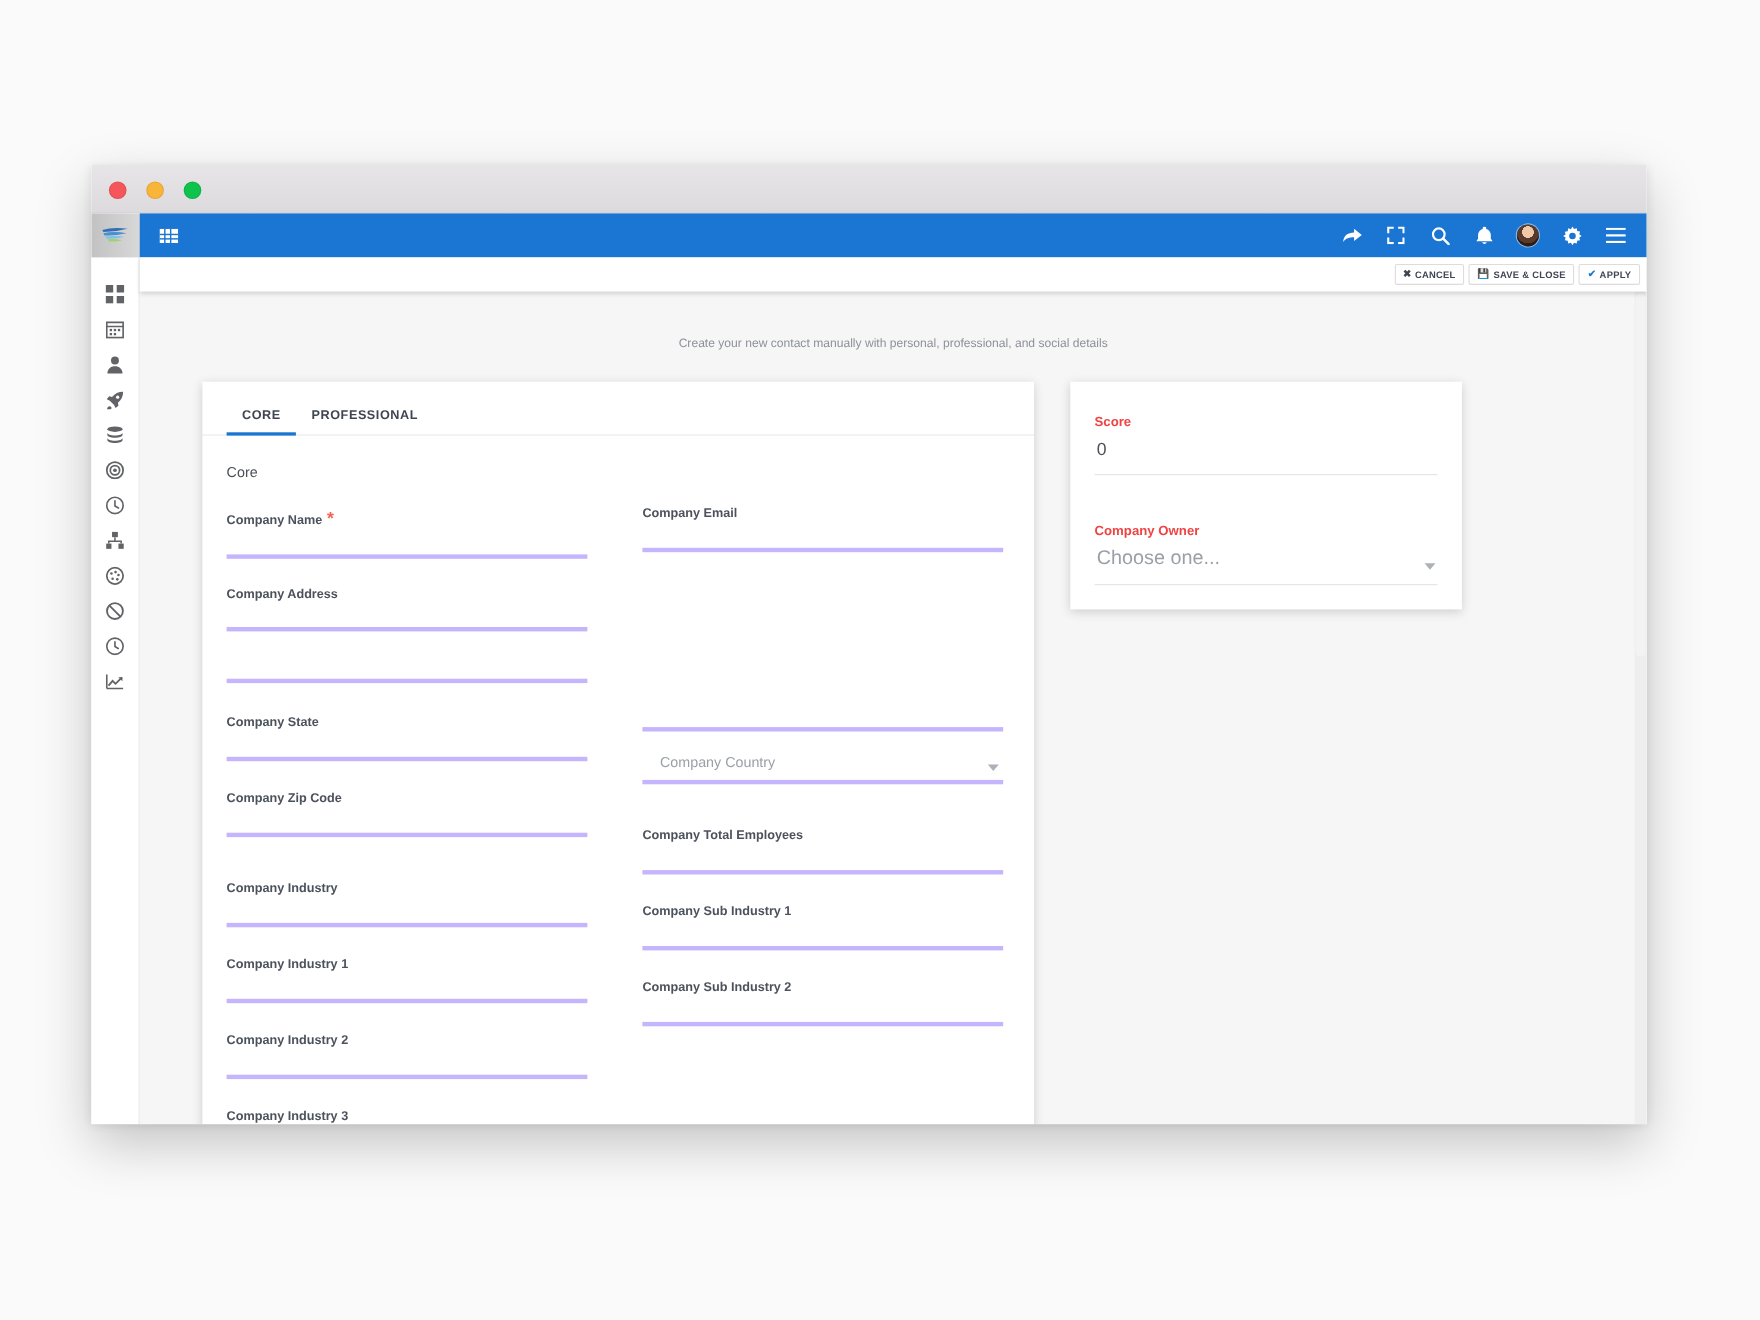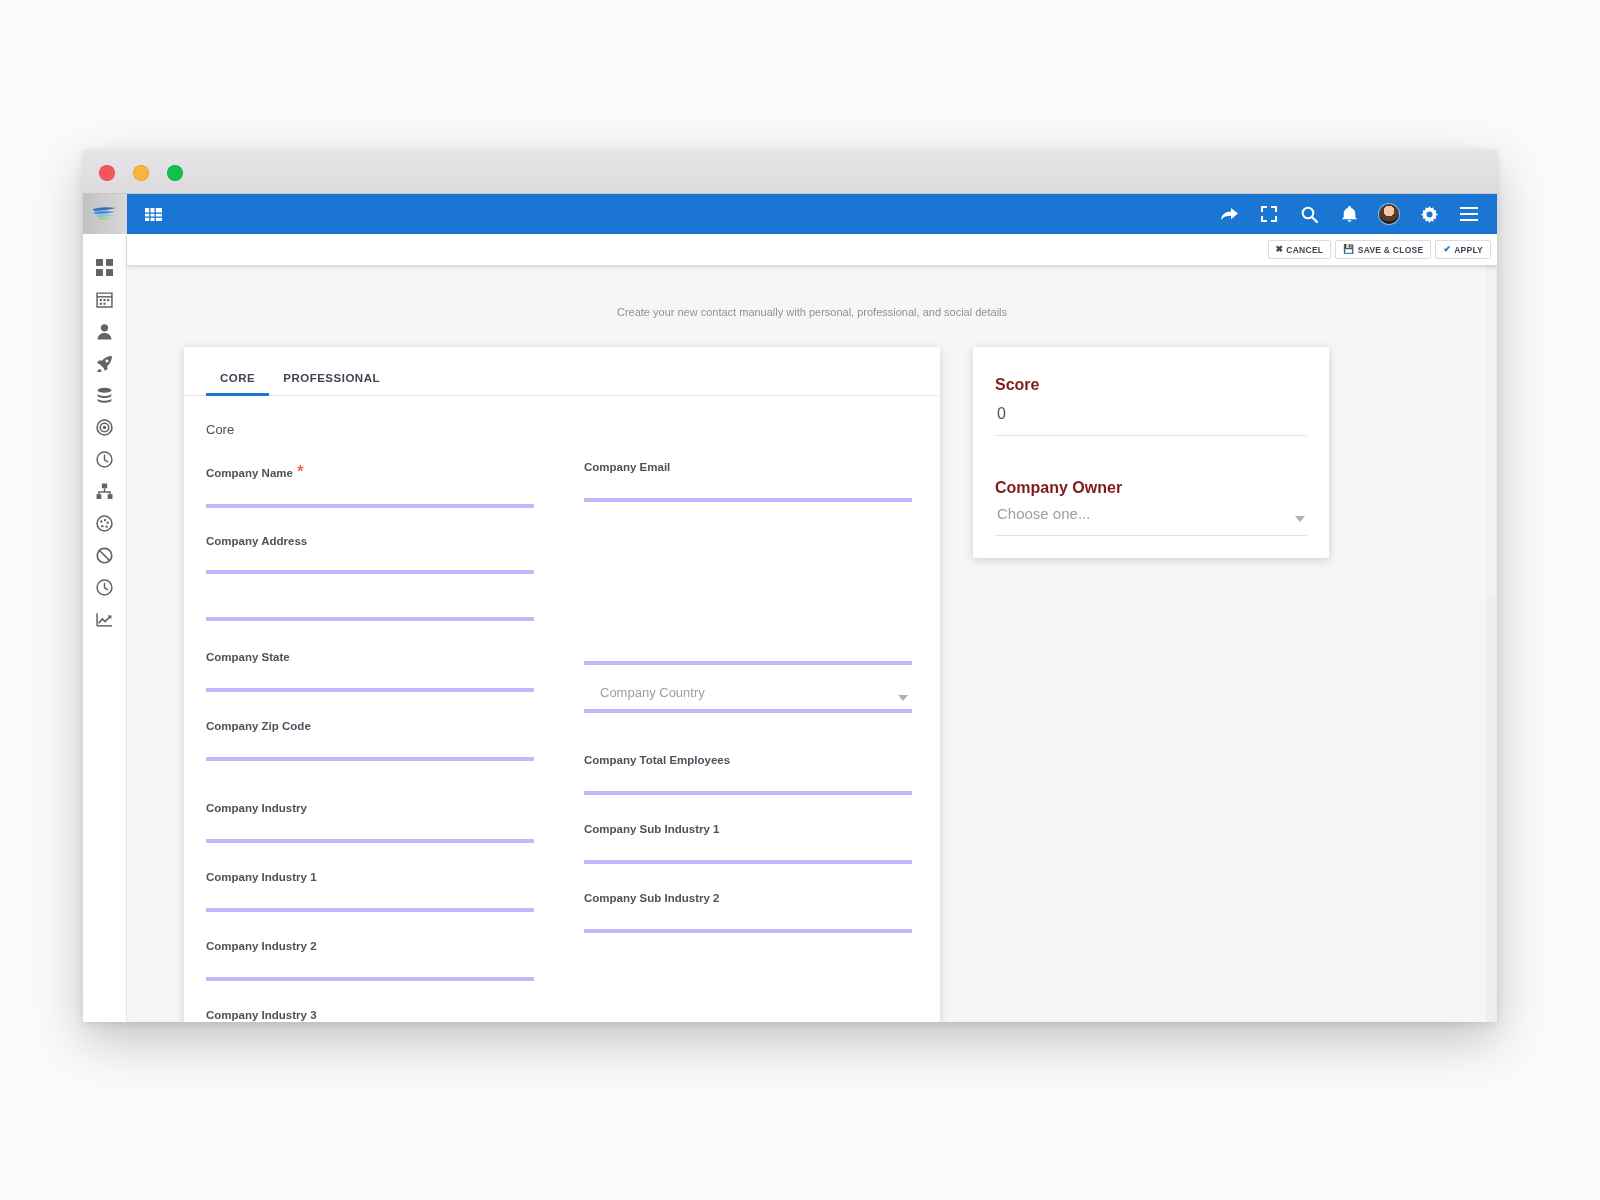--- a/index.html
+++ b/index.html
@@ -143,26 +143,26 @@
     width: 0; height: 0; border-left: 5px solid transparent;
     border-right: 5px solid transparent; border-top: 6px solid #adb2b8;
   }
 
   
   #score-card {
     margin-left: 33px; width: 356px; background: #ffffff;
     box-shadow: 0 2px 9px rgba(0,0,0,0.16);
     padding: 29px 22px 22px 22px;
   }
-  .sc-label { font-size: 16px; font-weight: 700; color: #7f1d1d; }
+  .sc-label { font-size: 12px; font-weight: 700; color: #ef4444; }
   .sc-value { font-size: 16px; color: #4c525c; padding: 11px 0 12px 2px; }
   .sc-line { border-bottom: 1px solid #e4e4e4; }
   .sc-select {
     position: relative; padding: 8px 0 13px 2px;
-    font-size: 15px; color: #9aa0a8;
+    font-size: 18px; color: #9aa0a8;
   }
 
   
   #scroll-track {
     position: absolute; right: 0; top: 0; width: 11px; height: 100%;
     background: #eeeeee;
   }
   #scroll-thumb {
     position: absolute; right: 1px; top: 2px; width: 9px; height: 330px;
     background: #f3f3f3; border-radius: 5px;

